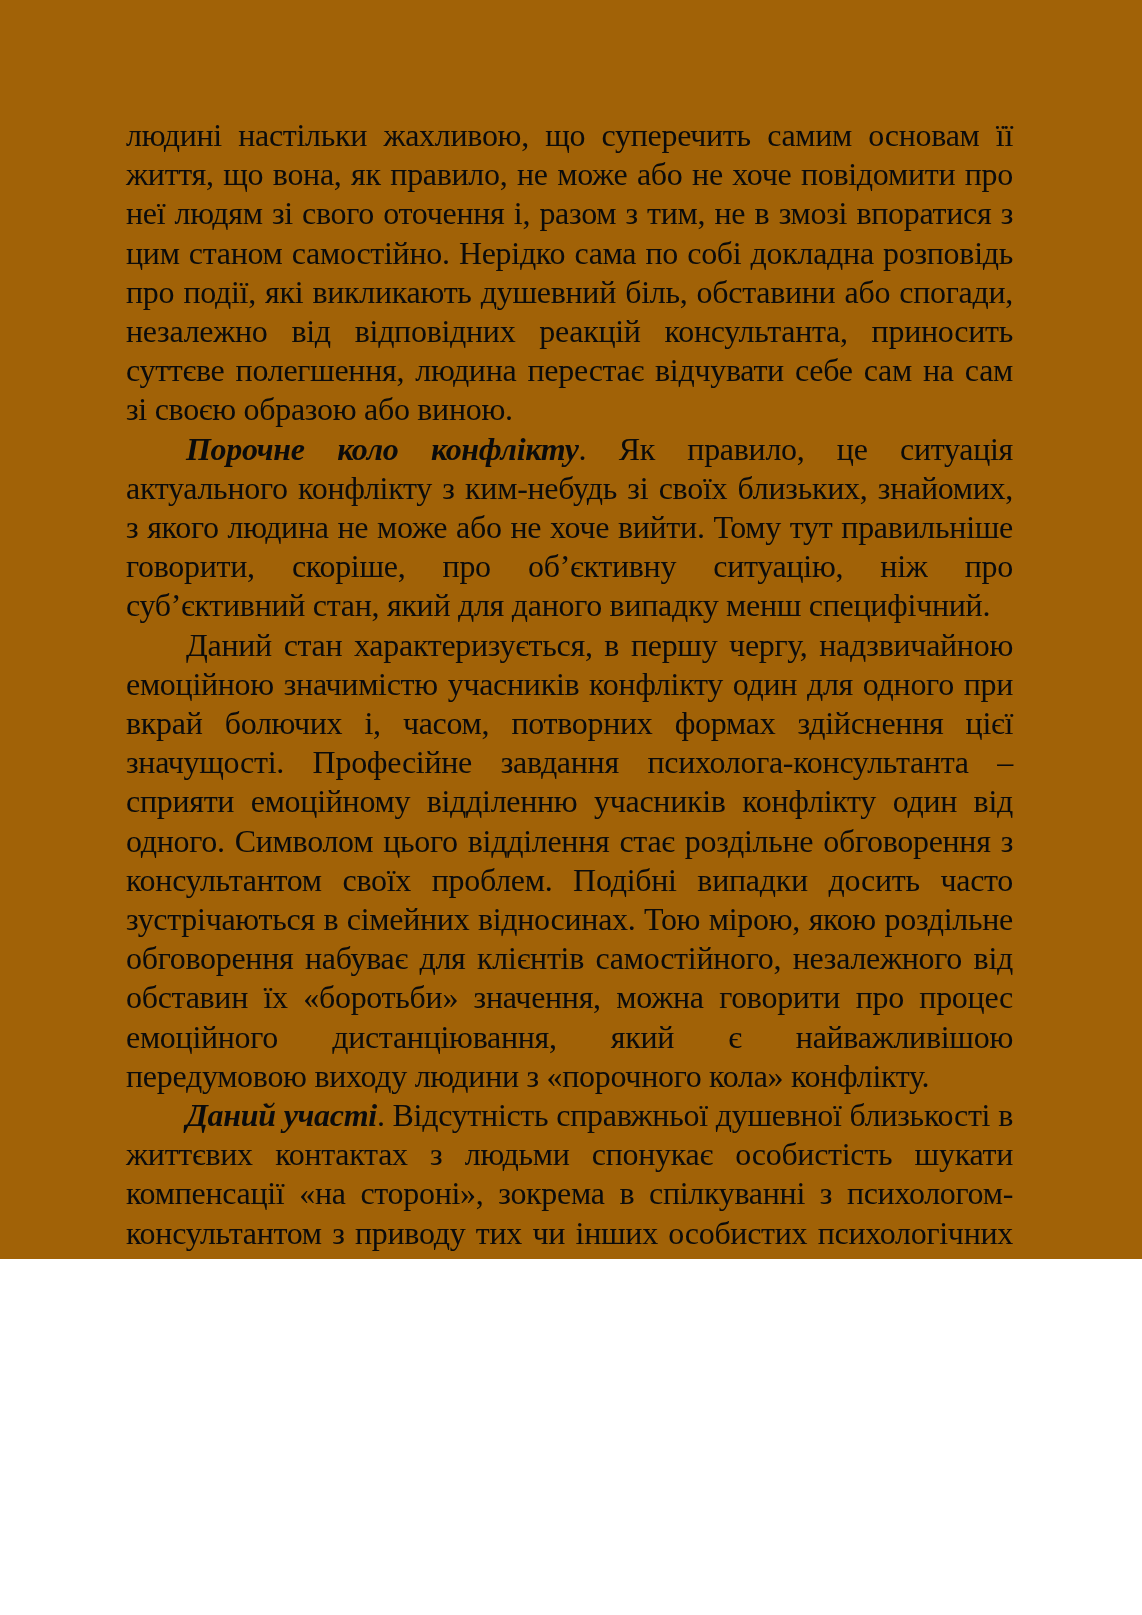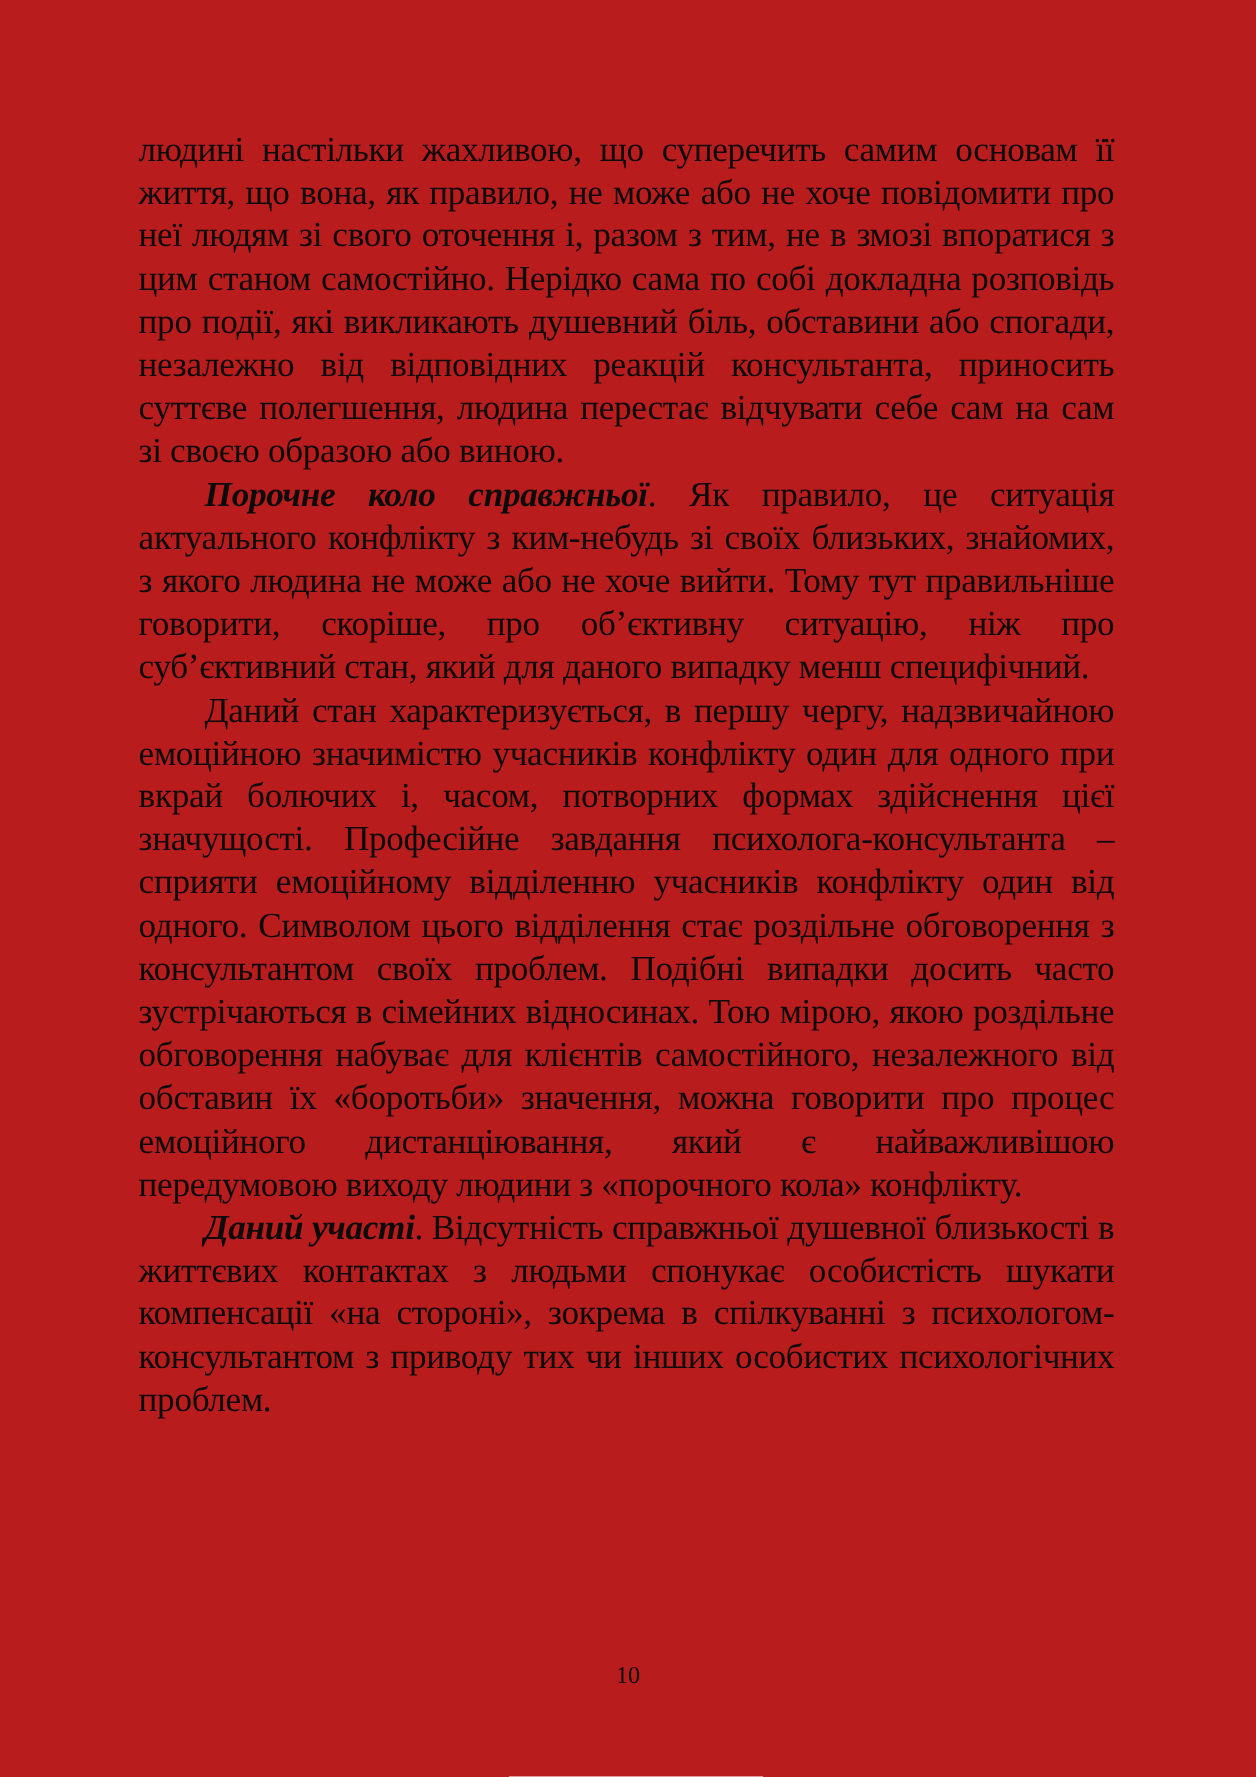--- a/index.html
+++ b/index.html
@@ -3,22 +3,22 @@
 <meta charset="utf-8">
 <style>
   html, body {
     margin: 0;
     padding: 0;
     background: #ffffff;
   }
   .page {
     position: relative;
     width: 1142px;
-    height: 1615px;
-    background: #b91c1c;
+    height: 1259px;
+    background: #a16207;
     font-family: "Liberation Serif", serif;
     color: #0b0b0b;
     overflow: hidden;
   }
   .text-block {
     position: absolute;
     left: 126px;
     top: 116px;
     width: 887px;
     font-size: 32px;
@@ -48,18 +48,18 @@
     line-height: 36px;
     letter-spacing: 0;
   }
 </style>
 </head>
 <body>
 
 <div class="page">
   <div class="text-block">
       <p>людині настільки жахливою, що суперечить самим основам її життя, що вона, як правило, не може або не хоче повідомити про неї людям зі свого оточення і, разом з тим, не в змозі впоратися з цим станом самостійно. Нерідко сама по собі докладна розповідь про події, які викликають душевний біль, обставини або спогади, незалежно від відповідних реакцій консультанта, приносить суттєве полегшення, людина перестає відчувати себе сам на сам зі своєю образою або виною.</p>
-      <p class="indent"><span class="lead">Порочне коло справжньої</span>. Як правило, це ситуація актуального конфлікту з ким-небудь зі своїх близьких, знайомих, з якого людина не може або не хоче вийти. Тому тут правильніше говорити, скоріше, про об’єктивну ситуацію, ніж про суб’єктивний стан, який для даного випадку менш специфічний.</p>
+      <p class="indent"><span class="lead">Порочне коло конфлікту</span>. Як правило, це ситуація актуального конфлікту з ким-небудь зі своїх близьких, знайомих, з якого людина не може або не хоче вийти. Тому тут правильніше говорити, скоріше, про об’єктивну ситуацію, ніж про суб’єктивний стан, який для даного випадку менш специфічний.</p>
       <p class="indent">Даний стан характеризується, в першу чергу, надзвичайною емоційною значимістю учасників конфлікту один для одного при вкрай болючих і, часом, потворних формах здійснення цієї значущості. Професійне завдання психолога-консультанта – сприяти емоційному відділенню учасників конфлікту один від одного. Символом цього відділення стає роздільне обговорення з консультантом своїх проблем. Подібні випадки досить часто зустрічаються в сімейних відносинах. Тою мірою, якою роздільне обговорення набуває для клієнтів самостійного, незалежного від обставин їх «боротьби» значення, можна говорити про процес емоційного дистанціювання, який є найважливішою передумовою виходу людини з «порочного кола» конфлікту.</p>
       <p class="indent"><span class="lead">Даний участі</span>. Відсутність справжньої душевної близькості в життєвих контактах з людьми спонукає особистість шукати компенсації «на стороні», зокрема в спілкуванні з психологом-консультантом з приводу тих чи інших особистих психологічних проблем.</p>
     </div>
   <div class="page-number">10</div>
 </div>
 
 </body></html>

